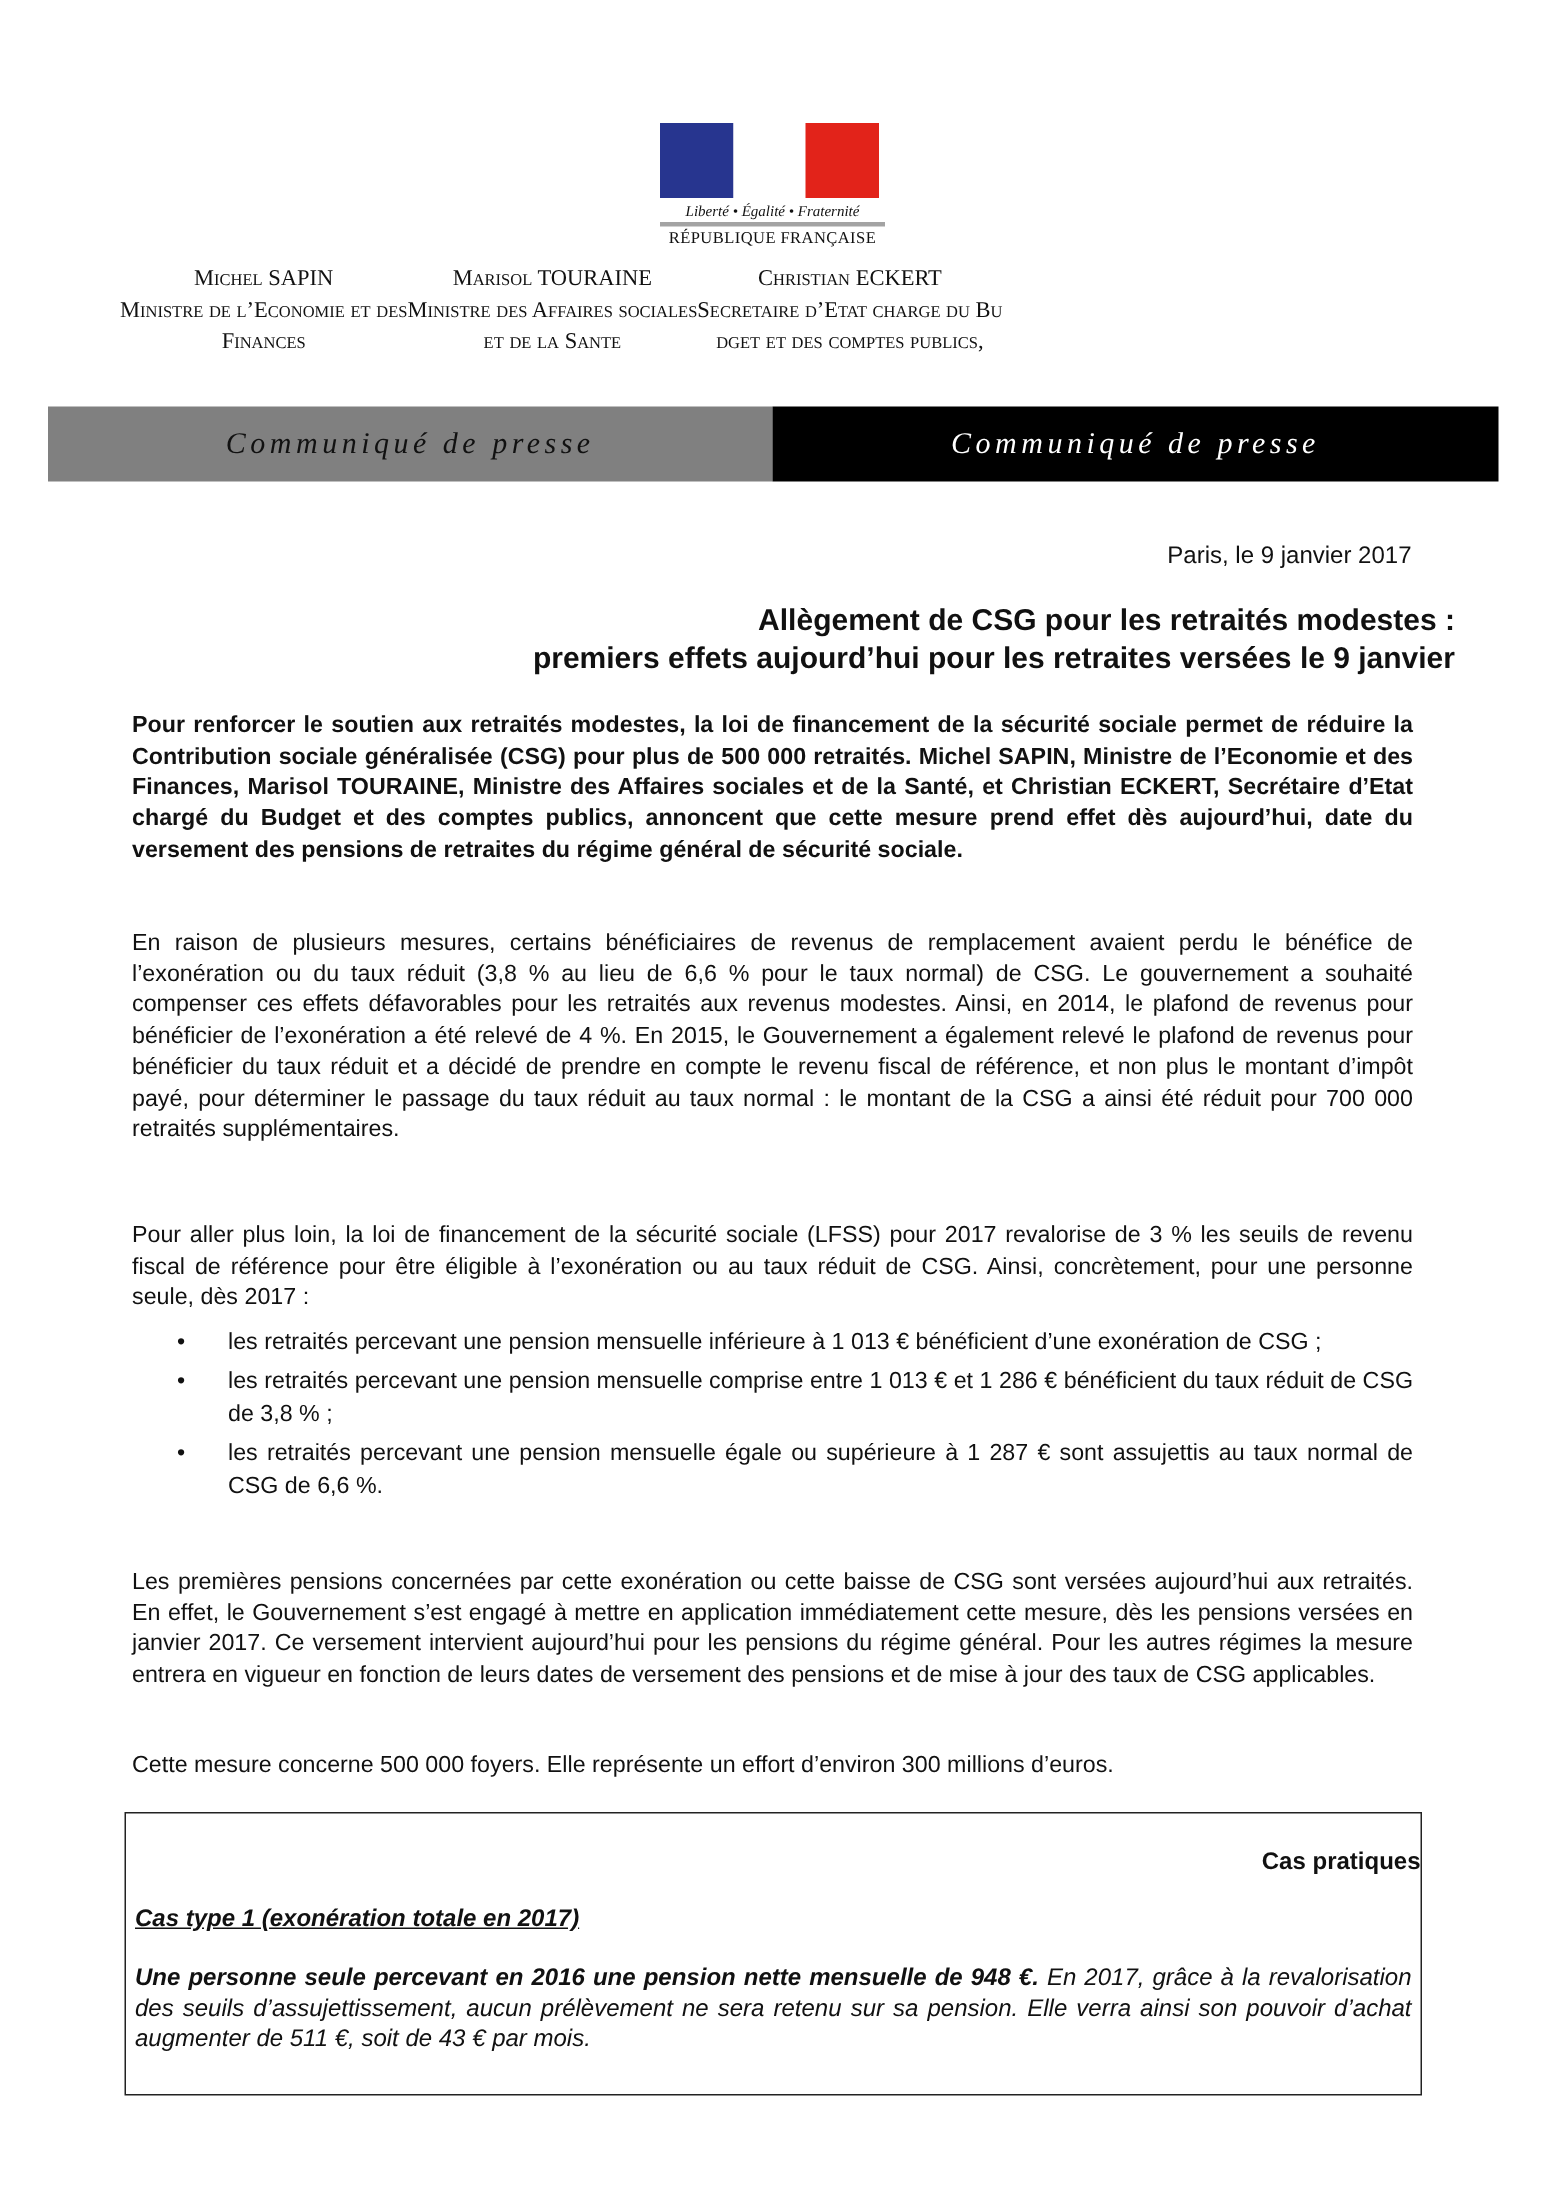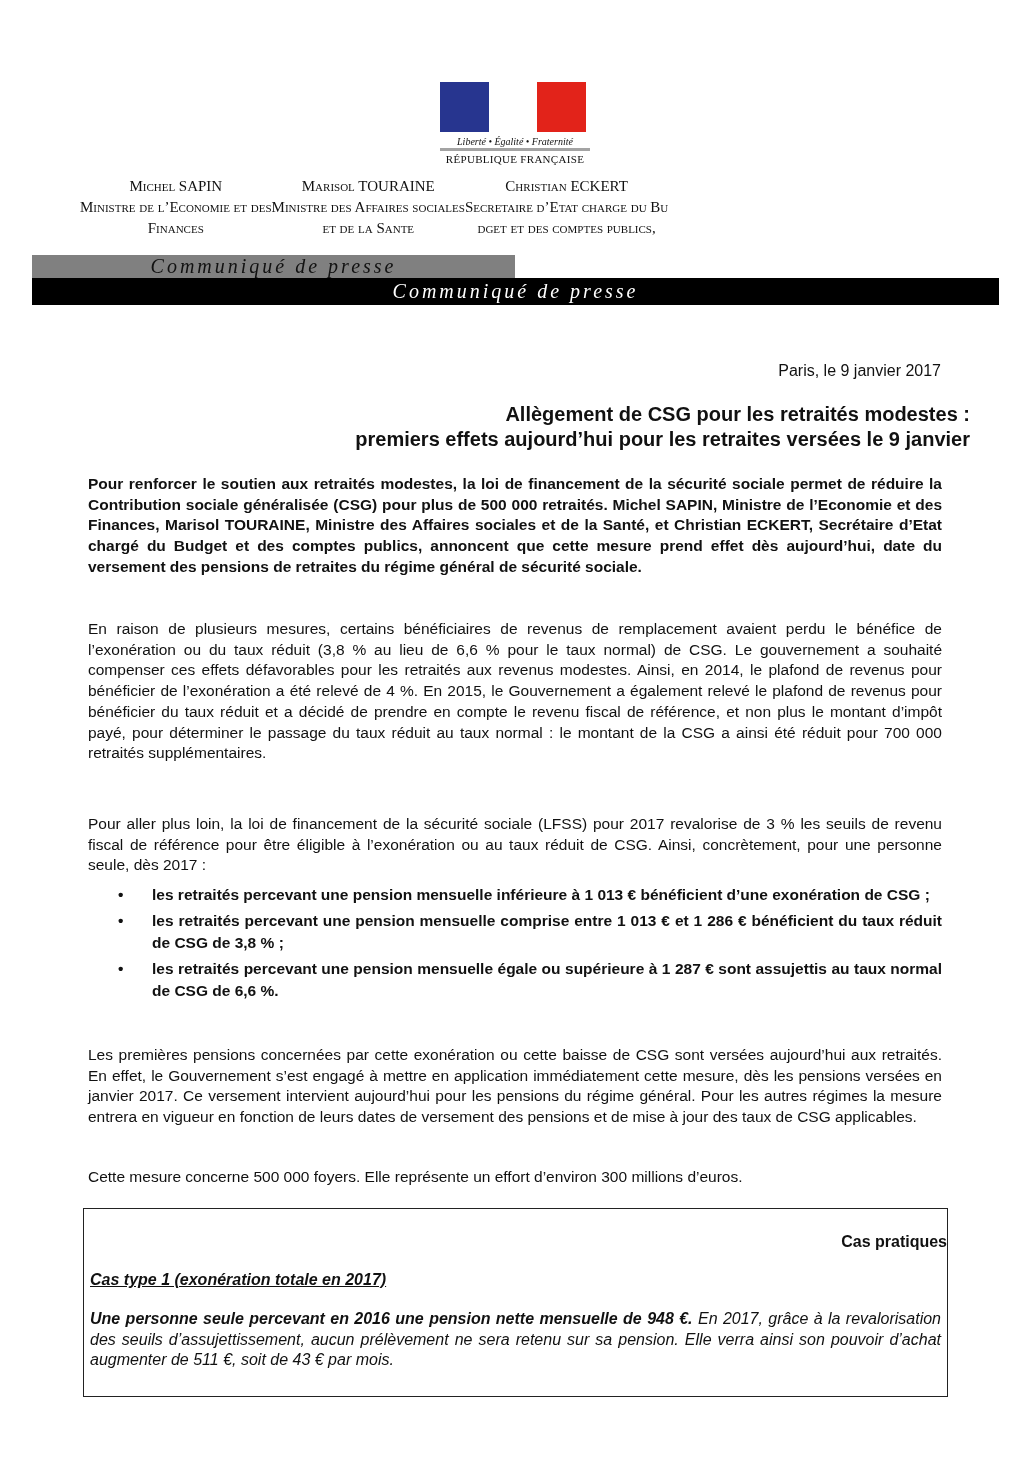--- a/index.html
+++ b/index.html
@@ -7,32 +7,32 @@
   .logo { position:absolute; left:440px; top:82px; width:150px; }
   .flag { display:flex; width:146px; height:50px; }
   .flag .b { flex:1; background:#27358f; }
   .flag .w { flex:1; background:#fff; }
   .flag .r { flex:1; background:#e2231a; }
   .motto { font-family:"Liberation Serif", serif; font-style:italic; font-size:10px; text-align:center; margin-top:4px; border-bottom:3px solid #a3a3a3; padding-bottom:1px; }
   .rep { font-family:"Liberation Serif", serif; font-size:11px; font-weight:normal; text-align:center; margin-top:2px; letter-spacing:0.3px; }
   .ministers { position:absolute; top:176px; left:80px; width:880px; display:flex; justify-content:flex-start; }
   .min { font-family:"Liberation Serif", serif; font-size:15px; text-align:center; line-height:21px; font-variant:small-caps; }
   .min .name { display:block; }
-  .banner { position:absolute; top:255px; left:32px; width:967px; height:50px; display:flex;flex-direction:column; }
+  .banner { position:absolute; top:271px; left:32px; width:967px; height:50px; display:flex; }
   .banner .l { width:483px; background:#808080; display:flex; align-items:center; justify-content:center; }
   .banner .r { flex:1; background:#000; display:flex; align-items:center; justify-content:center; }
   .banner span { font-family:"Liberation Serif", serif; font-style:italic; font-size:20px; letter-spacing:3px; }
   .banner .l span { color:#111; }
   .banner .r span { color:#fff; }
   .date { position:absolute; top:362px; right:88px; font-size:16px; }
   .title { position:absolute; top:402px; left:60px; width:910px; text-align:right; font-weight:bold; font-size:20px; line-height:25px; }
   .para { position:absolute; left:88px; width:854px; font-size:15.5px; line-height:20.7px; text-align:justify; }
   .bold { font-weight:bold; }
   ul.bul { position:absolute; left:88px; top:884px; width:854px; margin:0; padding:0; list-style:none; font-size:15.5px; line-height:22px; }
-  ul.bul li { position:relative; padding-left:64px; margin-bottom:4px; text-align:justify;font-weight:bold; }
+  ul.bul li { position:relative; padding-left:64px; margin-bottom:4px; text-align:justify; }
   ul.bul li::before { content:"•"; position:absolute; left:30px; }
   .box { position:absolute; left:83px; top:1208px; width:863px; height:187px; border:1.5px solid #222; }
   .box .h { text-align:right; font-weight:bold; font-size:16px; margin-top:24px; }
   .box .c1 { margin:20px 6px 0 6px; font-weight:bold; font-style:italic; text-decoration:underline; font-size:16px; }
   .box .c1t { margin:20px 6px 0 6px; font-style:italic; font-size:16px; line-height:20.5px; text-align:justify; }
 </style>
 </head>
 <body>
 
 <div class="logo">

